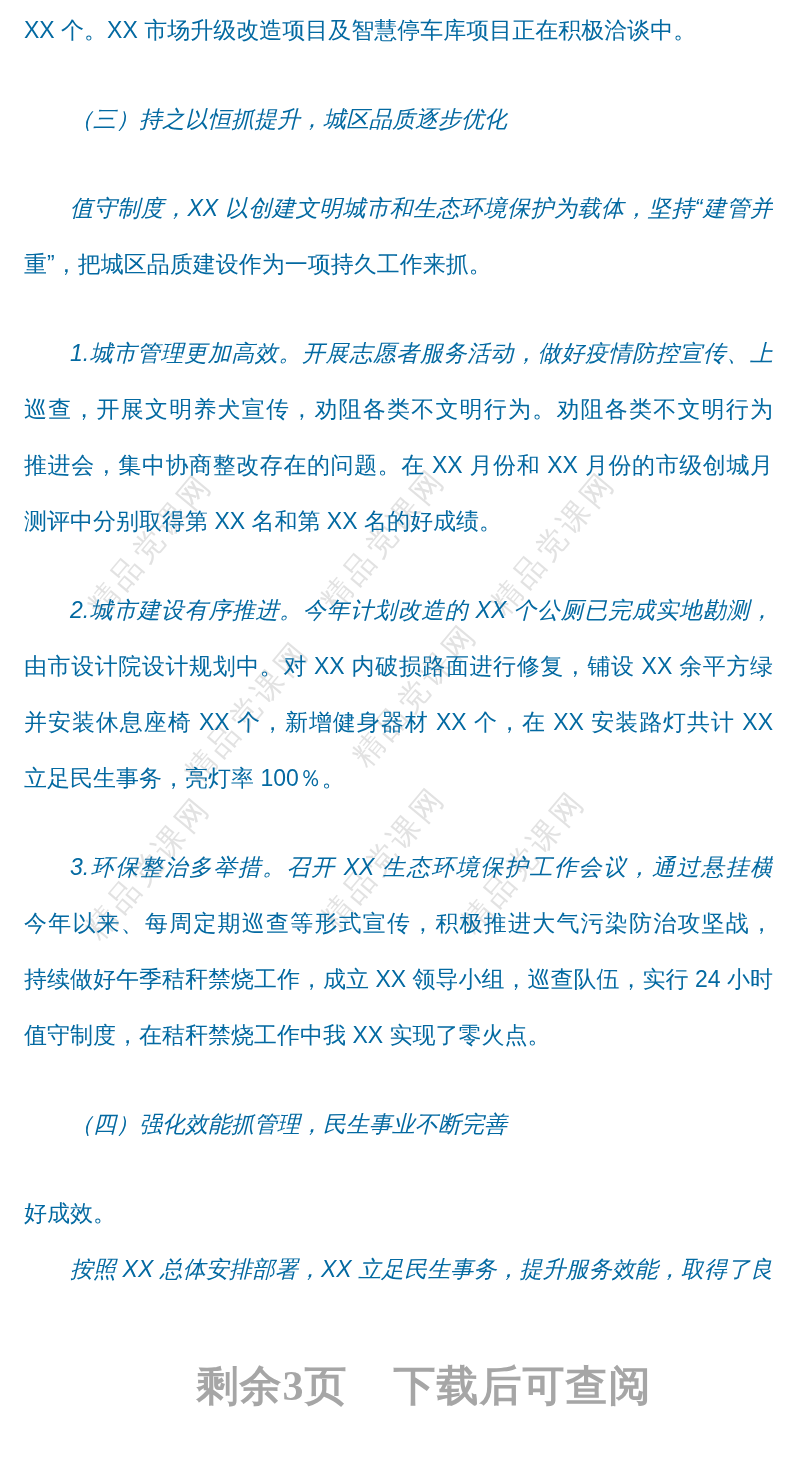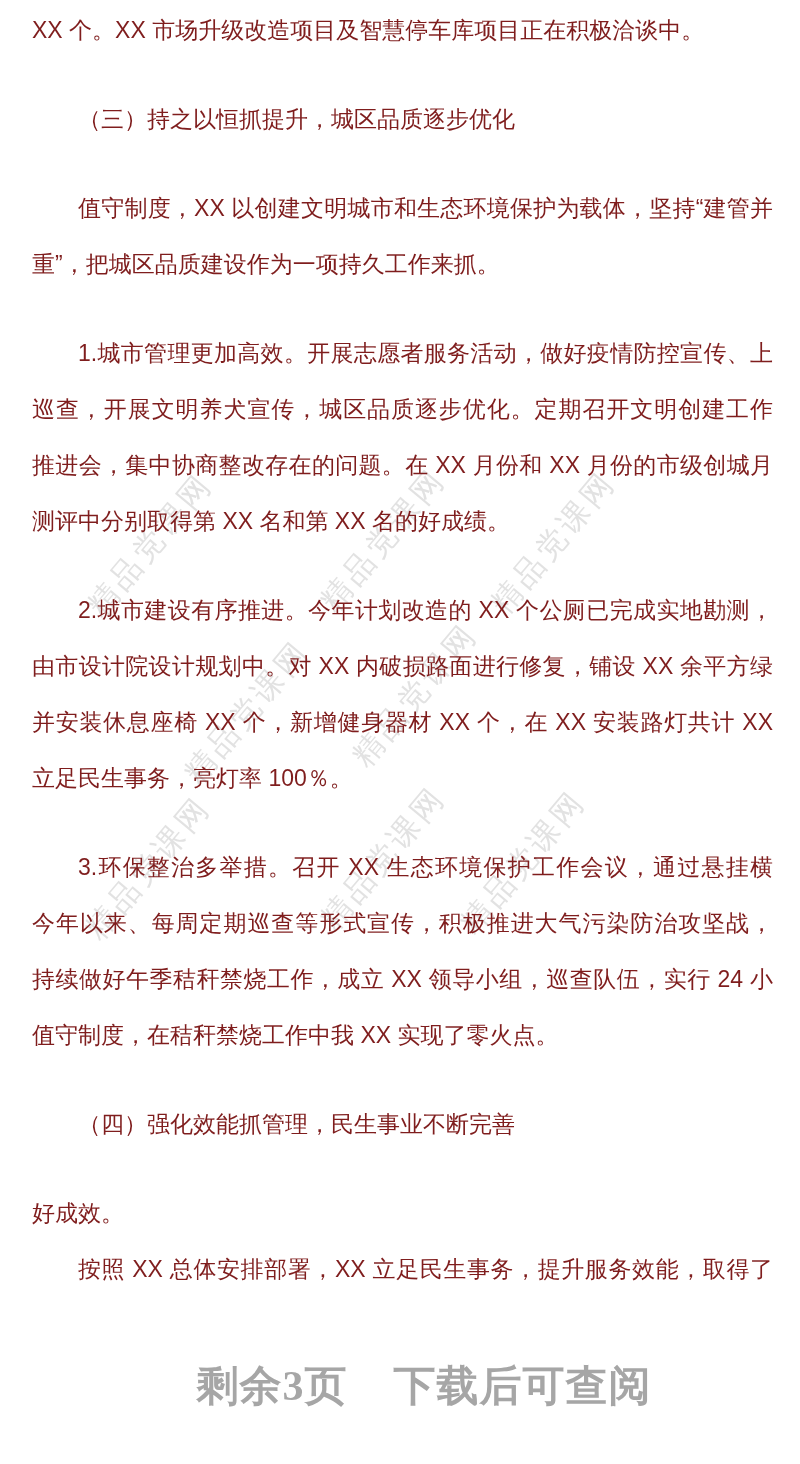--- a/index.html
+++ b/index.html
@@ -18,36 +18,36 @@
     transform:translate(-50%,-50%) rotate(-50deg);
     font-size:31px;
     letter-spacing:4px;
     color:#e2e2e2;
     white-space:nowrap;
     font-family:"Liberation Sans","DejaVu Sans",sans-serif;
   }
   
   .content{
     position:absolute;left:0;top:0;right:3px;
-    padding:2px 24px 0 32px;
+    padding:2px 24px 0 24px;
     z-index:1;
-    color:#7f1d1d;
+    color:#0369a1;
   }
   .block{margin:0 0 0 0;}
   .block + .block{margin-top:33px;}
   .line{
     font-size:23px;
     line-height:56px;
     height:56px;
     text-align:justify;
     overflow:hidden;
   }
   .line.justify{text-align-last:justify;}
   .line.plain{text-align:left;text-align-last:left;}
-  .line.indent{text-indent:2em;}
+  .line.indent{text-indent:2em;font-style:italic;}
   
   .footer{
     position:absolute;
     left:0;right:0;
     top:1358px;
     z-index:1;
     display:flex;
     justify-content:center;
     align-items:baseline;
     gap:46px;
@@ -81,21 +81,21 @@
       </div>
       <div class="block">
         <div class="line plain indent">（三）持之以恒抓提升，城区品质逐步优化</div>
       </div>
       <div class="block">
         <div class="line justify indent">值守制度，XX 以创建文明城市和生态环境保护为载体，坚持“建管并</div>
         <div class="line plain">重”，把城区品质建设作为一项持久工作来抓。</div>
       </div>
       <div class="block">
         <div class="line justify indent">1.城市管理更加高效。开展志愿者服务活动，做好疫情防控宣传、上街</div>
-        <div class="line justify">巡查，开展文明养犬宣传，城区品质逐步优化。定期召开文明创建工作</div>
+        <div class="line justify">巡查，开展文明养犬宣传，劝阻各类不文明行为。劝阻各类不文明行为</div>
         <div class="line justify">推进会，集中协商整改存在的问题。在 XX 月份和 XX 月份的市级创城月度</div>
         <div class="line plain">测评中分别取得第 XX 名和第 XX 名的好成绩。</div>
       </div>
       <div class="block">
         <div class="line justify indent">2.城市建设有序推进。今年计划改造的 XX 个公厕已完成实地勘测，现</div>
         <div class="line justify">由市设计院设计规划中。对 XX 内破损路面进行修复，铺设 XX 余平方绿地，</div>
         <div class="line justify">并安装休息座椅 XX 个，新增健身器材 XX 个，在 XX 安装路灯共计 XX 个，</div>
         <div class="line plain">立足民生事务，亮灯率 100％。</div>
       </div>
       <div class="block">

